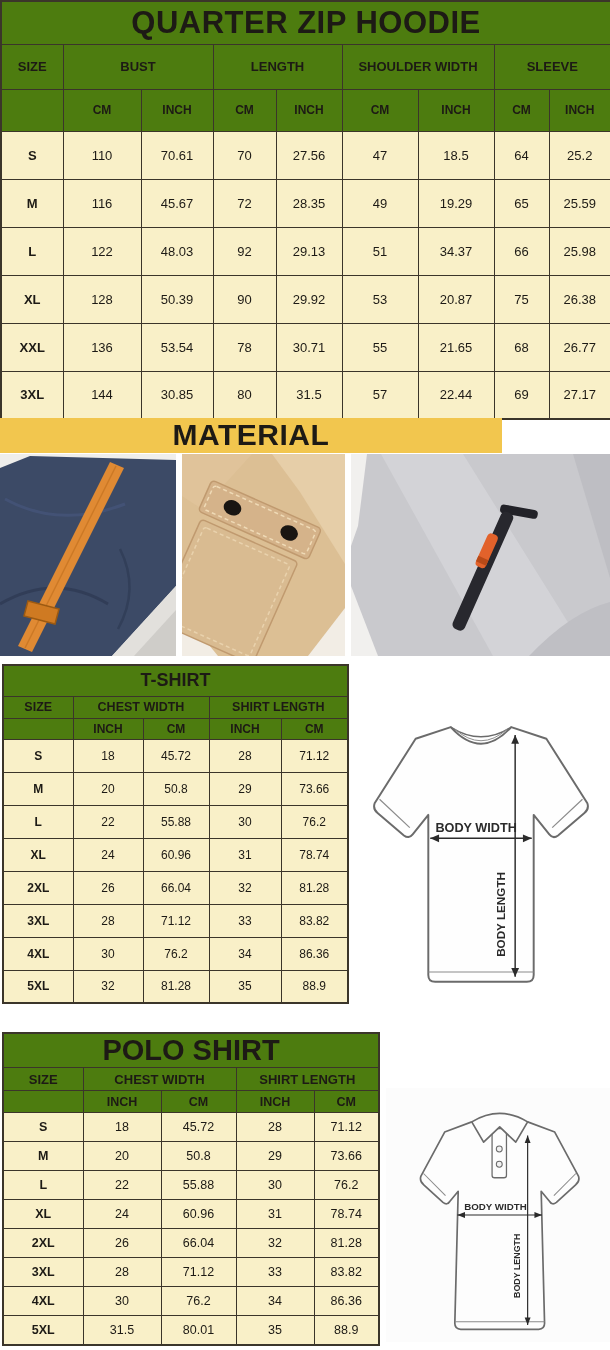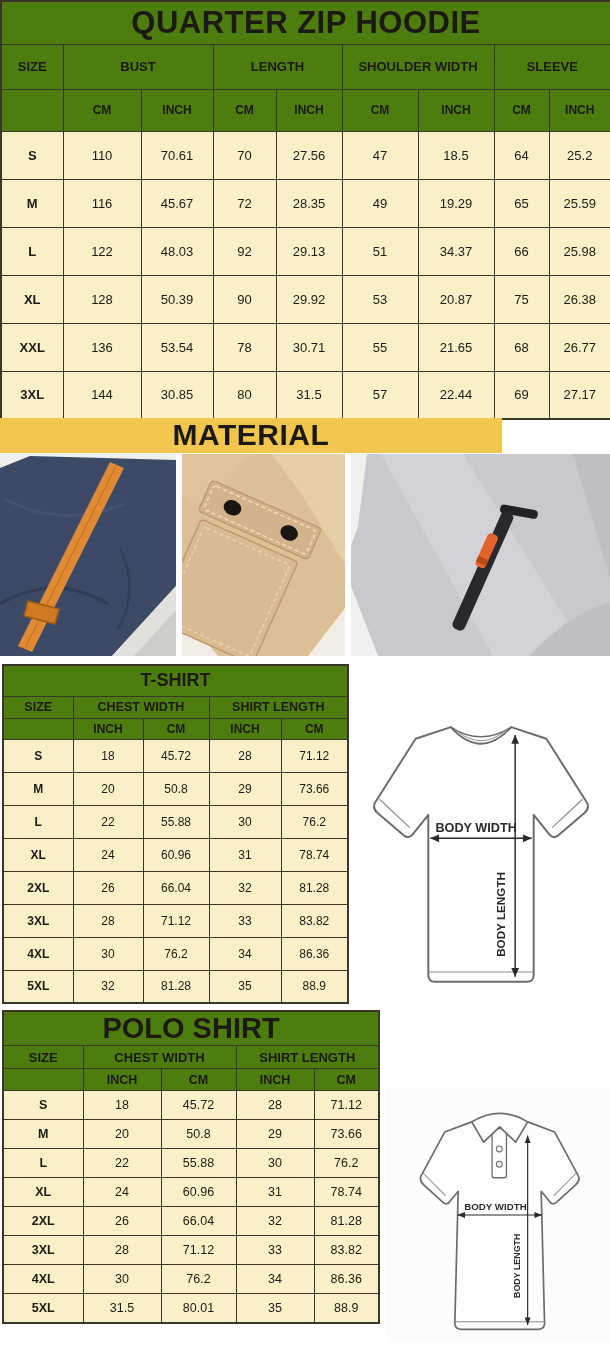--- a/index.html
+++ b/index.html
@@ -57,21 +57,21 @@
 
   
   .tshirt { position: absolute; top: 664px; left: 2px; width: 345px; }
   .tshirt .title-cell { font-size: 18px; font-weight: bold; height: 31px; }
   .tshirt .grp  { font-size: 12.5px; font-weight: bold; height: 22px; }
   .tshirt .unit { font-size: 12px; font-weight: bold; height: 21px; }
   .tshirt tr.data td { height: 33px; font-size: 12px; }
   .tshirt tr.data td.size { font-weight: bold; }
 
   
-  .polo { position: absolute; top: 1010px; left: 2px; width: 376px; }
+  .polo { position: absolute; top: 1032px; left: 2px; width: 376px; }
   .polo .title-cell { font-size: 29px; font-weight: bold; height: 34px; }
   .polo .grp  { font-size: 13px; font-weight: bold; height: 23px; }
   .polo .unit { font-size: 12.5px; font-weight: bold; height: 22px; }
   .polo tr.data td { height: 29px; font-size: 12.5px; }
   .polo tr.data td.size { font-weight: bold; }
 
   
   .diagram { position: absolute; }
   .tshirt-diagram { top: 690px; left: 352px; width: 258px; height: 322px; }
   .polo-diagram   { top: 1088px; left: 386px; width: 224px; height: 254px; background: #fcfcfc; }

